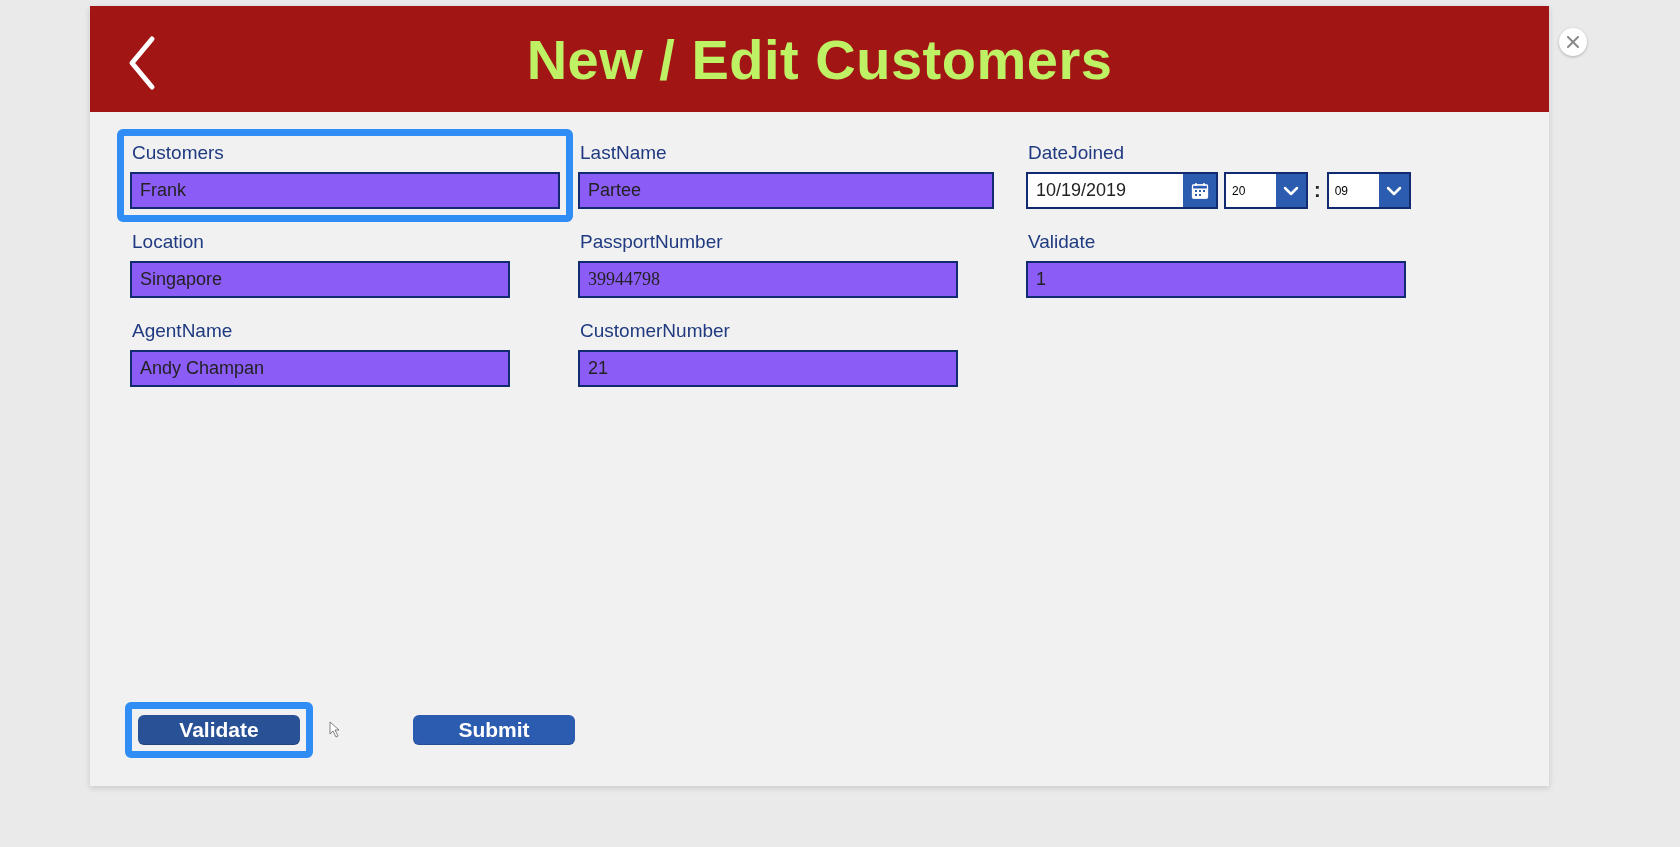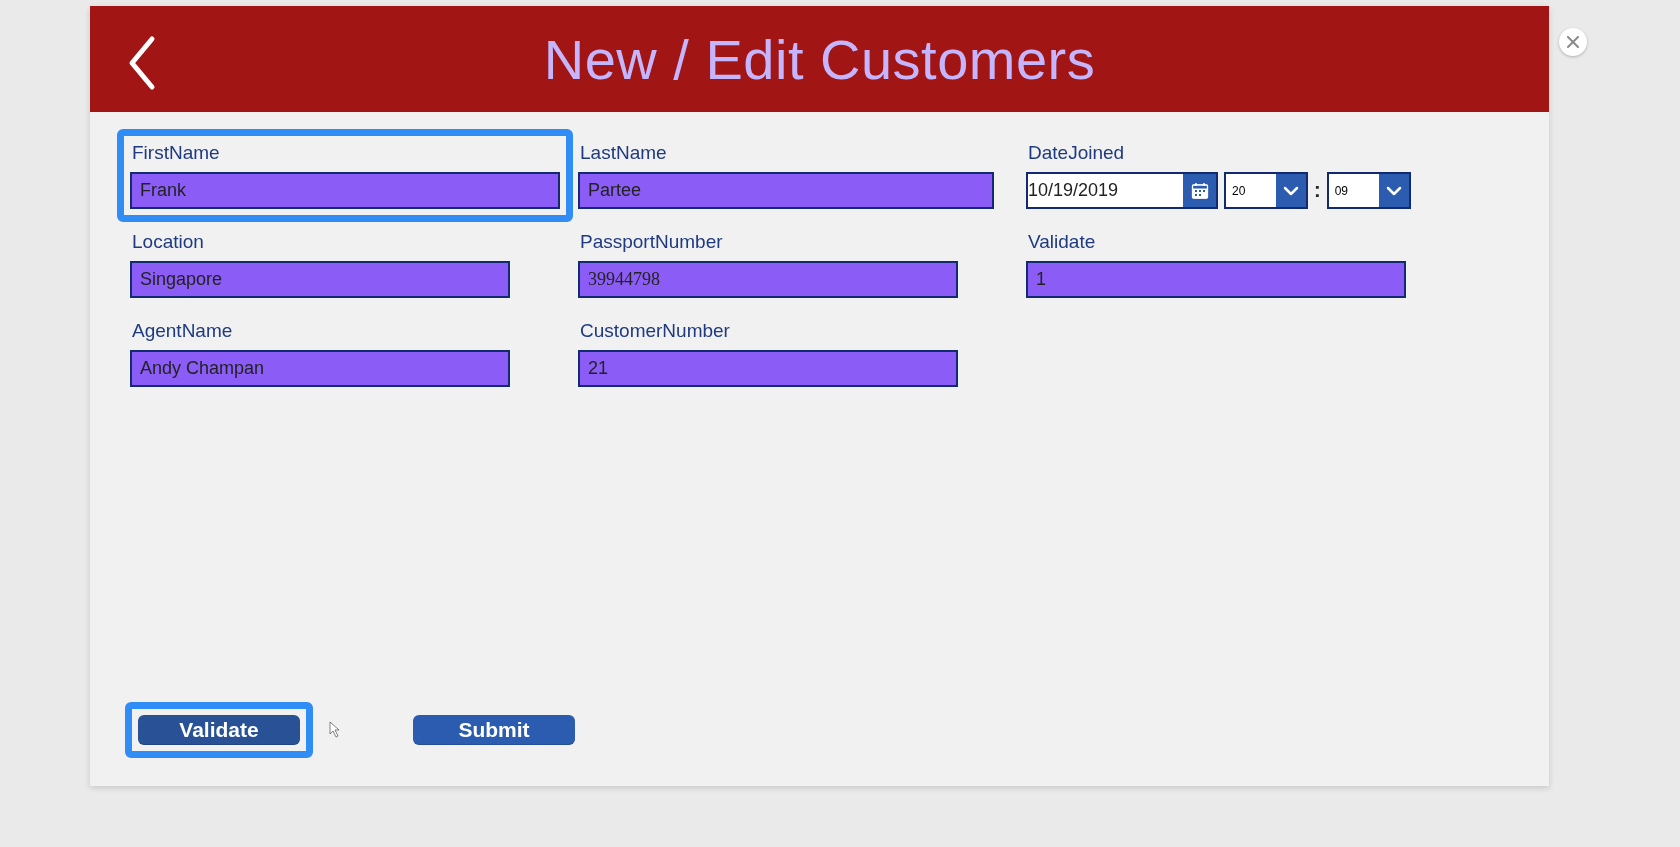--- a/index.html
+++ b/index.html
@@ -39,23 +39,23 @@
     width: 44px;
     height: 70px;
     cursor: pointer;
     display: flex;
     align-items: center;
     justify-content: center;
   }
   .back-btn svg { display:block; }
 
   .title {
-    color: #c4b5fd;
+    color: #bef264;
     font-size: 56px;
-    font-weight: 400;
+    font-weight: 700;
     letter-spacing: 0.5px;
   }
 
   .close-btn {
     position: absolute;
     right: -38px;
     top: 22px;
     width: 28px;
     height: 28px;
     border-radius: 50%;
@@ -130,21 +130,21 @@
   .date-input-wrap {
     display: flex;
     border: 2px solid #122a6f;
     height: 37px;
     background: #fff;
   }
   .date-input {
     border: none;
     outline: none;
     font-size: 18px;
-    padding: 0 0;
+    padding: 0 8px;
     width: 155px;
     color: #222;
   }
   .date-icon {
     width: 33px;
     background: #2c5cb0;
     display: flex;
     align-items: center;
     justify-content: center;
     cursor: pointer;
@@ -232,21 +232,21 @@
         <line x1="11" y1="1" x2="1" y2="11" stroke="#8a8a8a" stroke-width="2" stroke-linecap="round"></line>
       </svg>
     </div>
   </div>
 
   <div class="form-area">
     <div class="grid">
 
       <div class="field">
         <div class="wrap-highlight">
-          <div class="field-label">FirstName</div>
+          <div class="field-label">Customers</div>
           <input class="text-input" style="width: 100%;" type="text" value="Frank">
         </div>
       </div>
 
       <div class="field">
         <div class="field-label">LastName</div>
         <input class="text-input" type="text" style="width: 416px;" value="Partee">
       </div>
 
       <div class="field">

